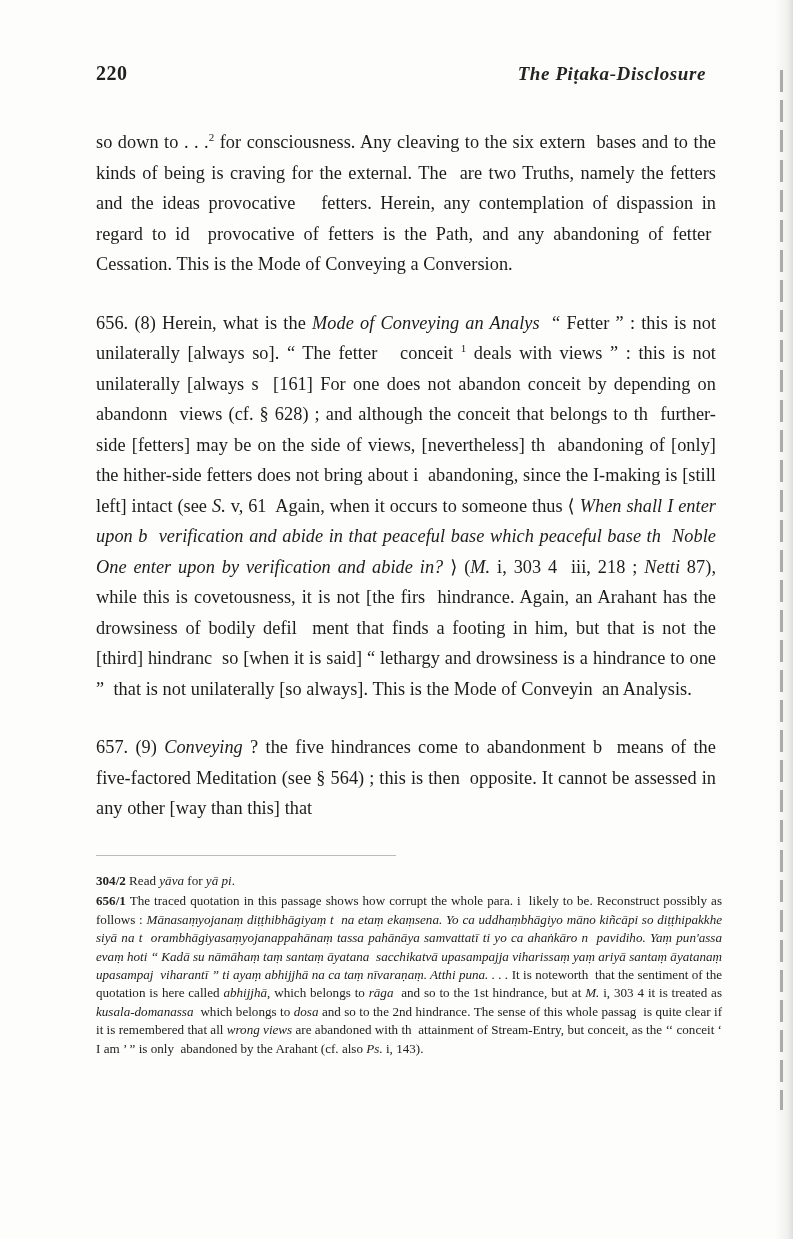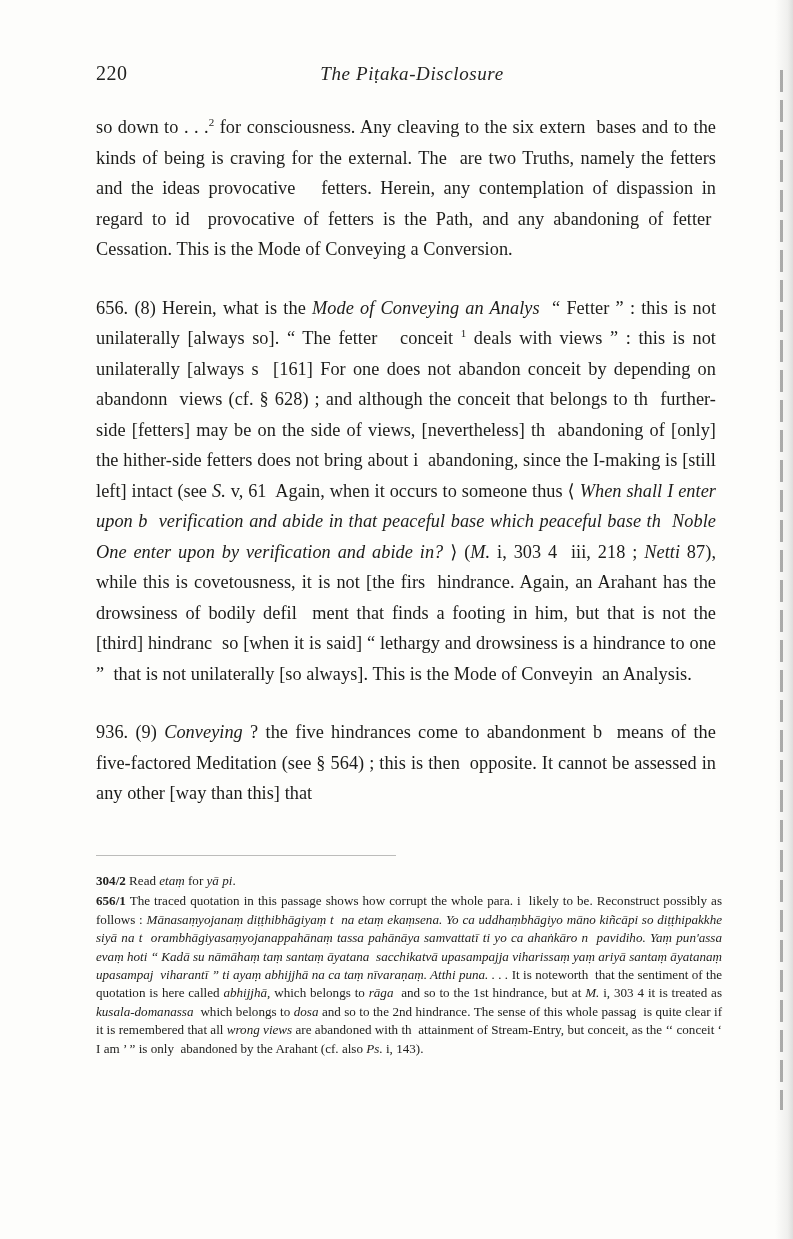--- a/index.html
+++ b/index.html
@@ -40,51 +40,52 @@
     background: repeating-linear-gradient(to bottom, rgba(60,60,60,0.55) 0px, rgba(60,60,60,0.55) 22px, rgba(255,255,255,0) 22px, rgba(255,255,255,0) 30px);
     opacity: 0.75;
   }
 
   .header {
     position: absolute;
     top: 62px;
     left: 96px;
     right: 87px;
     height: 28px;
+    font-weight: bold;
   }
   .folio {
     position: absolute;
     left: 0;
     top: 0;
     font-size: 20px;
     letter-spacing: 0.5px;
     color: #20201e;
   }
   .running-title {
     position: absolute;
     left: 0;
     right: 0;
     top: 1px;
-    text-align: center;
+    text-align: right;
     font-style: italic;
     font-size: 19px;
     letter-spacing: 0.6px;
     color: #242422;
     text-indent: 22px;
   }
 
   .body-col {
     position: absolute;
     top: 112px;
     left: 96px;
     width: 620px;
   }
 
   p.bt {
-    margin: 0 0 0 0;
+    margin: 15px 0 0 0;
     font-size: 18.3px;
     line-height: 30.5px;
     text-align: justify;
     text-align-last: left;
     color: #1c1c1a;
     letter-spacing: 0.05px;
   }
   p.gap-lg {
     margin-top: 28px;
   }
@@ -151,24 +152,24 @@
   <div class="spine-mark"></div>
 
   <div class="header">
     <div class="folio">220</div>
     <div class="running-title">The Piṭaka-Disclosure</div>
   </div>
 
   <div class="body-col">
     <p class="bt">so down to . . .<span class="sup">2</span> for consciousness.  Any cleaving to the six extern<span>&nbsp;</span> bases and to the kinds of being is craving for the external.  The<span>&nbsp;</span> are two Truths, namely the fetters and the ideas provocative <span>&nbsp;</span> fetters.  Herein, any contemplation of dispassion in regard to id<span>&nbsp;</span> provocative of fetters is the Path, and any abandoning of fetter<span>&nbsp;</span> Cessation.  This is the Mode of Conveying a Conversion.</p>
     <p class="bt gap-lg"><span class="num">656.</span> (8) Herein, what is the <i>Mode of Conveying an Analys</i><span>&nbsp;</span> “ Fetter ” :  this is not unilaterally [always so].   “ The fetter <span>&nbsp;</span> conceit <span class="sup">1</span> deals with views ” :  this is not unilaterally [always s<span>&nbsp;</span> [<span class="num">161</span>] For one does not abandon conceit by depending on abandonn<span>&nbsp;</span> views (cf. § 628) ;  and although the conceit that belongs to th<span>&nbsp;</span> further-side [fetters] may be on the side of views, [nevertheless] th<span>&nbsp;</span> abandoning of [only] the hither-side fetters does not bring about i<span>&nbsp;</span> abandoning, since the I-making is [still left] intact (see <i>S.</i> v, 61<span>&nbsp;</span> Again, when it occurs to someone thus ⟨ <i>When shall I enter upon b</i><span>&nbsp;</span> <i>verification and abide in that peaceful base which peaceful base th</i><span>&nbsp;</span> <i>Noble One enter upon by verification and abide in?</i> ⟩ (<i>M.</i> i, 303 4<span>&nbsp;</span> iii, 218 ;  <i>Netti</i> 87), while this is covetousness, it is not [the firs<span>&nbsp;</span> hindrance.  Again, an Arahant has the drowsiness of bodily defil<span>&nbsp;</span> ment that finds a footing in him, but that is not the [third] hindranc<span>&nbsp;</span> so [when it is said] “ lethargy and drowsiness is a hindrance to one ”<span>&nbsp;</span> that is not unilaterally [so always].  This is the Mode of Conveyin<span>&nbsp;</span> an Analysis.</p>
-    <p class="bt gap-lg"><span class="num">936.</span> (9) <i>Conveying</i> ?  the five hindrances come to abandonment b<span>&nbsp;</span> means of the five-factored Meditation (see § 564) ;  this is then<span>&nbsp;</span> opposite.  It cannot be assessed in any other [way than this] that</p>
+    <p class="bt gap-lg"><span class="num">657.</span> (9) <i>Conveying</i> ?  the five hindrances come to abandonment b<span>&nbsp;</span> means of the five-factored Meditation (see § 564) ;  this is then<span>&nbsp;</span> opposite.  It cannot be assessed in any other [way than this] that</p>
   </div>
 
   <div class="fn-rule"></div>
 
   <div class="footnotes">
-    <p><span class="fn-num">304/2</span>  Read <span class="pali">etaṃ</span> for <span class="pali">yā pi</span>.</p>
+    <p><span class="fn-num">304/2</span>  Read <span class="pali">yāva</span> for <span class="pali">yā pi</span>.</p>
     <p><span class="fn-num">656/1</span>  The traced quotation in this passage shows how corrupt the whole para. i<span>&nbsp;</span> likely to be.  Reconstruct possibly as follows :  <span class="pali">Mānasaṃyojanaṃ diṭṭhibhāgiyaṃ t</span><span>&nbsp;</span> <span class="pali">na etaṃ ekaṃsena.  Yo ca uddhaṃbhāgiyo māno kiñcāpi so diṭṭhipakkhe siyā na t</span><span>&nbsp;</span> <span class="pali">orambhāgiyasaṃyojanappahānaṃ tassa pahānāya samvattatī ti yo ca ahaṅkāro n</span><span>&nbsp;</span> <span class="pali">pavidiho.  Yaṃ pun'assa evaṃ hoti ‘‘ Kadā su nāmāhaṃ taṃ santaṃ āyatana</span><span>&nbsp;</span> <span class="pali">sacchikatvā upasampajja viharissaṃ yaṃ ariyā santaṃ āyatanaṃ upasampaj</span><span>&nbsp;</span> <span class="pali">viharantī ” ti ayaṃ abhijjhā na ca taṃ nīvaraṇaṃ. Atthi puna. . . .</span>  It is noteworth<span>&nbsp;</span> that the sentiment of the quotation is here called <span class="pali">abhijjhā</span>, which belongs to <span class="pali">rāga</span><span>&nbsp;</span> and so to the 1st hindrance, but at <span class="pali">M.</span> i, 303 4 it is treated as <span class="pali">kusala-domanassa</span><span>&nbsp;</span> which belongs to <span class="pali">dosa</span> and so to the 2nd hindrance.  The sense of this whole passag<span>&nbsp;</span> is quite clear if it is remembered that all <span class="pali">wrong views</span> are abandoned with th<span>&nbsp;</span> attainment of Stream-Entry, but conceit, as the ‘‘ conceit ‘ I am ’ ” is only<span>&nbsp;</span> abandoned by the Arahant (cf. also <span class="pali">Ps.</span> i, 143).</p>
   </div>
 
   <div class="text-fade"></div>
 </div>
 
 </body></html>

